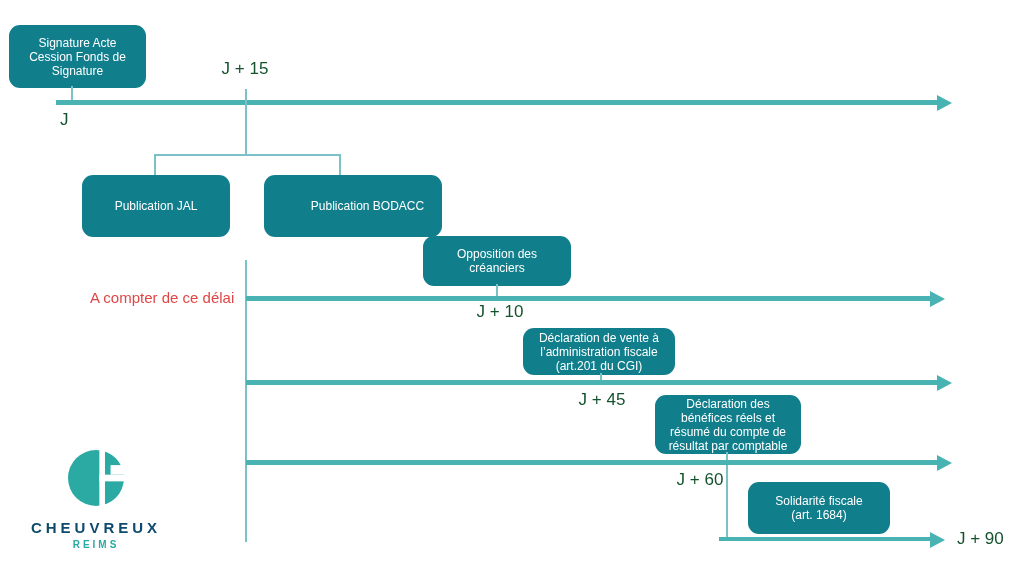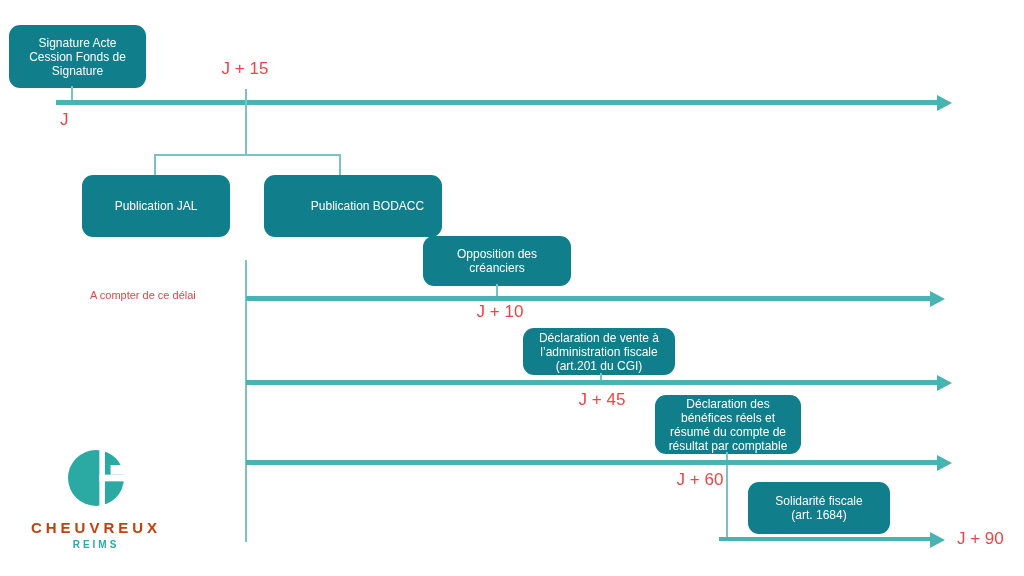--- a/index.html
+++ b/index.html
@@ -8,38 +8,38 @@
     font-family:"Liberation Sans","DejaVu Sans",sans-serif;
   }
   
   .box{
     position:absolute;background:#117e8c;color:#ffffff;border-radius:11px;
     display:flex;flex-direction:column;align-items:center;justify-content:center;
     text-align:center;font-size:12px;line-height:14px;
   }
   .box .ln{white-space:nowrap;}
   
-  .dlabel{position:absolute;color:#ef4444;font-size:17px;line-height:20px;}
+  .dlabel{position:absolute;color:#14532d;font-size:17px;line-height:20px;}
   .centered{text-align:center;width:58px;}
   
   .aline{position:absolute;background:#49b2b2;height:5px;}
   .ahead{
     position:absolute;width:0;height:0;
     border-top:8px solid transparent;border-bottom:8px solid transparent;
     border-left:15px solid #49b2b2;
   }
   
   .tv{position:absolute;width:2px;background:#7ac2c6;}
   .th{position:absolute;height:2px;background:#7ac2c6;}
   
-  .note{position:absolute;left:90px;top:289px;color:#e04646;font-size:11px;}
+  .note{position:absolute;left:90px;top:289px;color:#e04646;font-size:15px;}
   
   .logo{position:absolute;left:15px;top:450px;width:162px;text-align:center;}
   .logo-mark{width:56px;height:56px;display:block;margin:0 auto;}
-  .logo-name{margin-top:13px;font-size:15px;font-weight:600;letter-spacing:4px;color:#c2410c;}
+  .logo-name{margin-top:13px;font-size:15px;font-weight:600;letter-spacing:4px;color:#0c4a6e;}
   .logo-city{margin-top:3px;font-size:10px;font-weight:700;letter-spacing:3px;color:#2baaa4;}
 
   
   #box-signature{left:9px;top:25px;width:137px;height:63px;text-align:center;}
   #box-jal{left:82px;top:175px;width:148px;height:62px;}
   #box-bodacc{left:264px;top:175px;width:149px;height:62px;padding-left:29px;}
   #box-opposition{left:423px;top:236px;width:148px;height:50px;}
   #box-vente{left:523px;top:328px;width:152px;height:47px;}
   #box-benefices{left:655px;top:395px;width:146px;height:59px;}
   #box-solidarite{left:748px;top:482px;width:142px;height:52px;}

